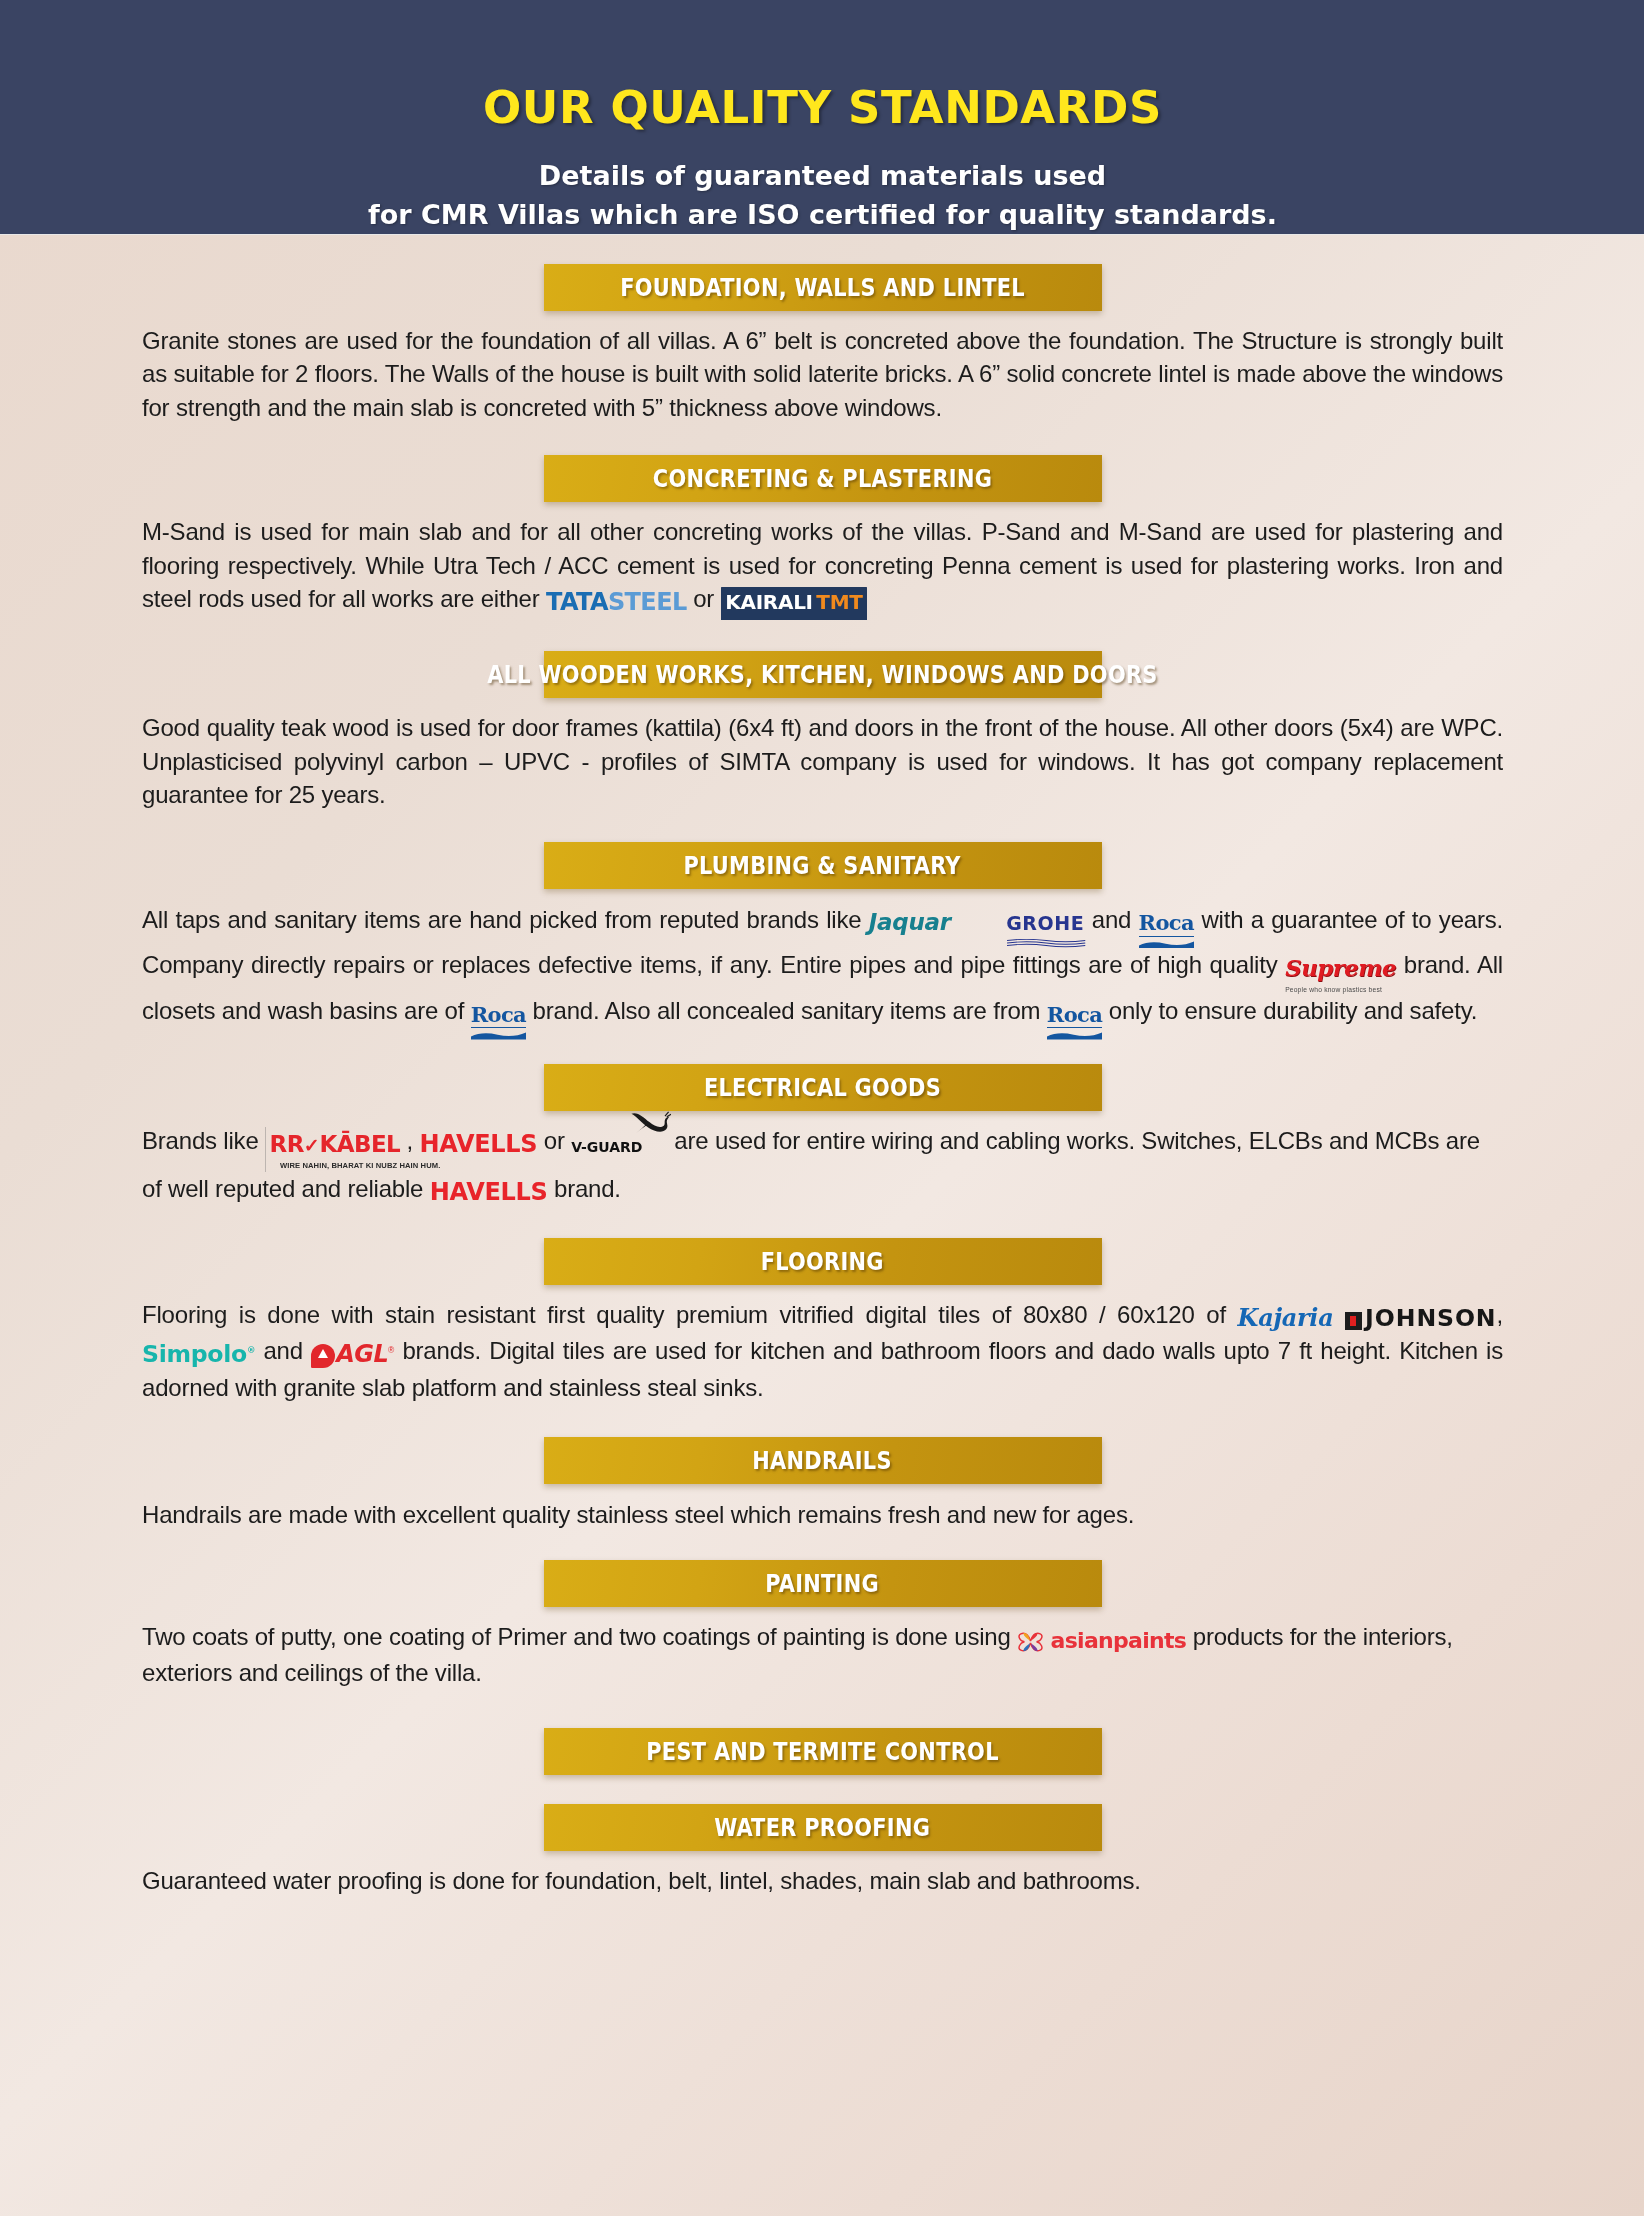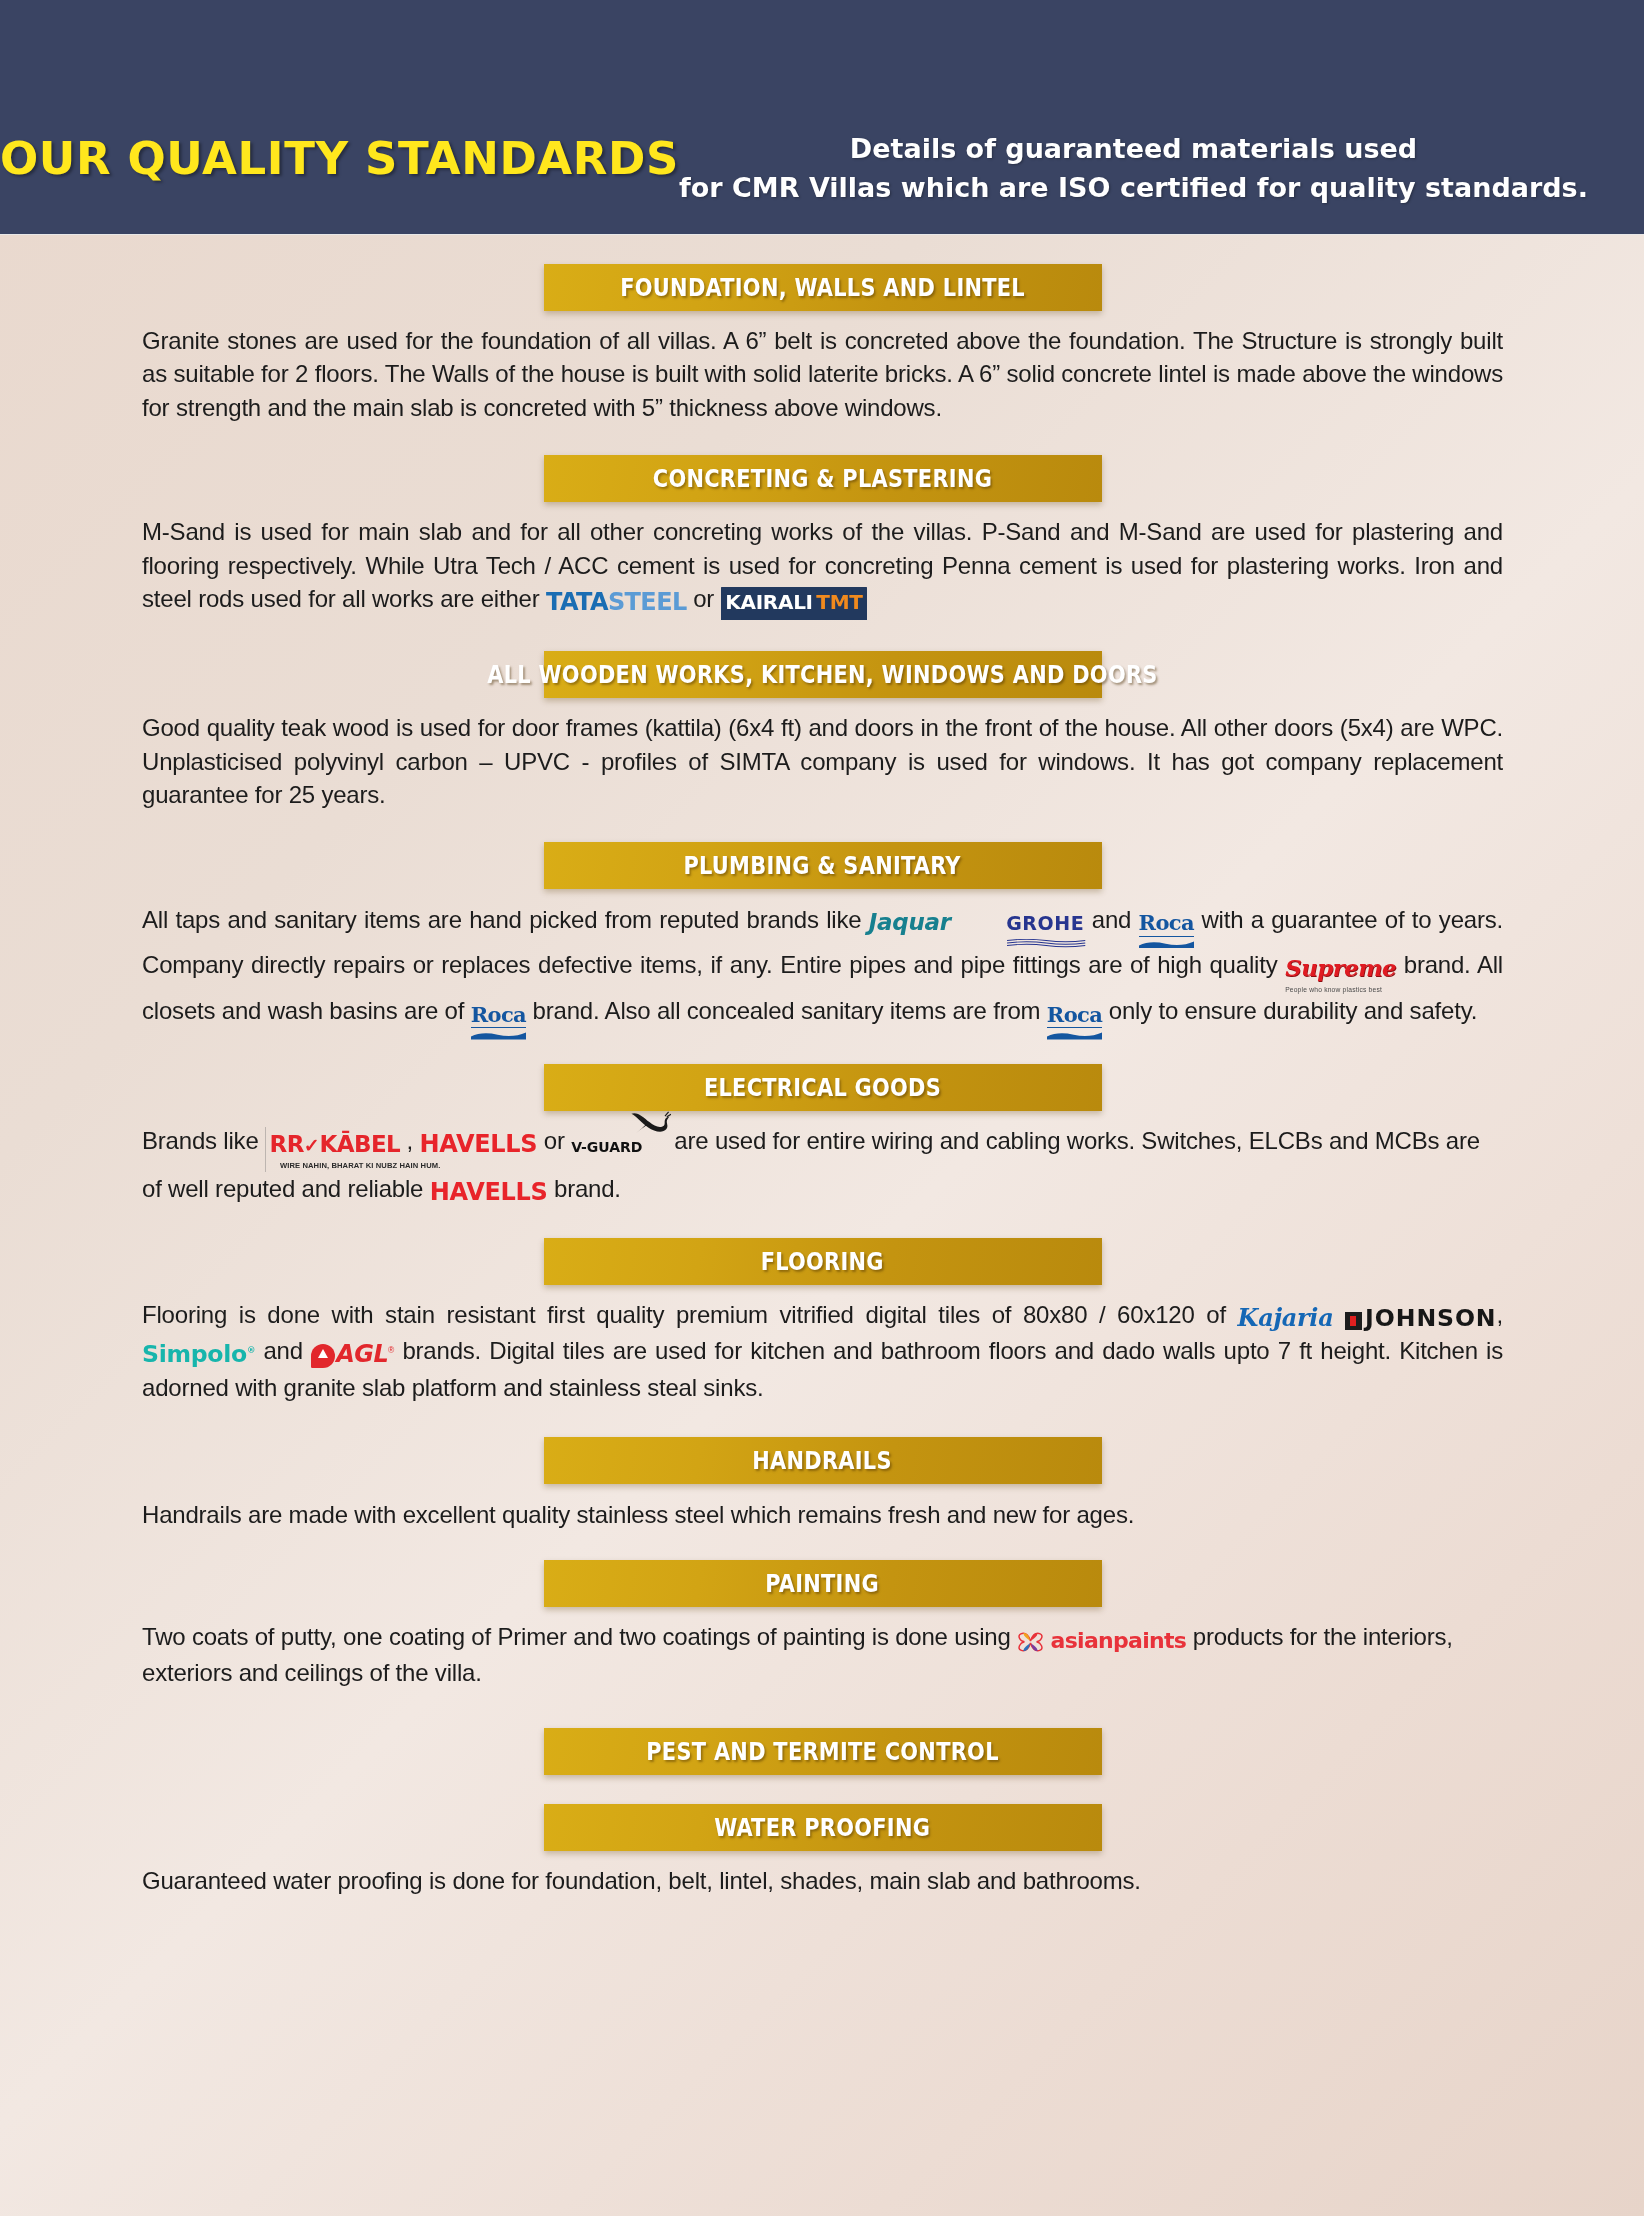--- a/index.html
+++ b/index.html
@@ -17,23 +17,23 @@
     overflow: hidden;
   }
   
   .header {
     position: relative;
     width: 100%;
     height: 235px;
     background: #3a4463;
     border-bottom: 1.8px solid #e8e8e8;
     display: flex;
-    flex-direction: row;
+    flex-direction: column;
     align-items: center;
-    justify-content: flex-start;
+    justify-content: space-between;
     padding-top: 84px;
   }
   .header-title {
     color: #ffe71d;
     font-family: "DejaVu Sans", sans-serif;
     font-weight: bold;
     font-size: 45px;
     letter-spacing: 0.6px;
     text-align: center;
     text-shadow: 2.4px 2.4px 3px rgba(0,0,0,0.35);

